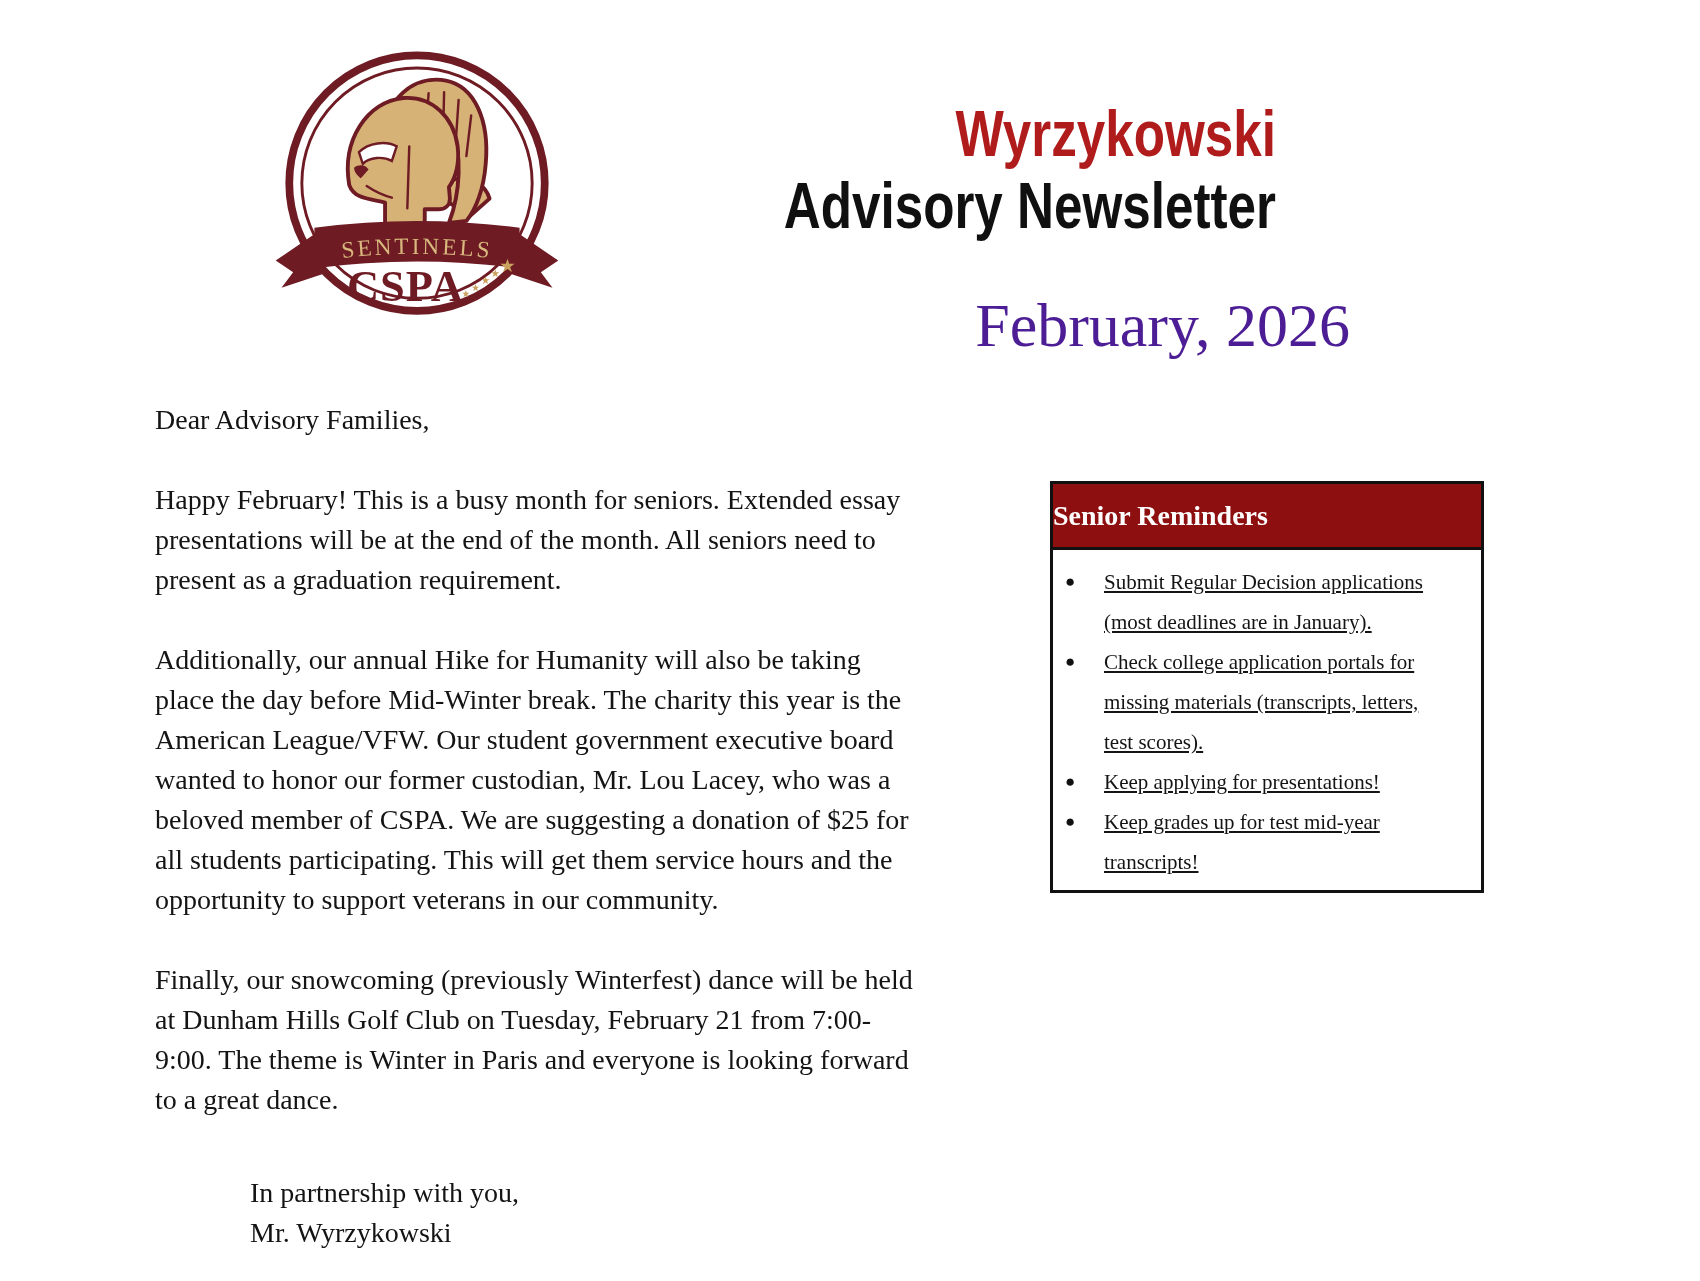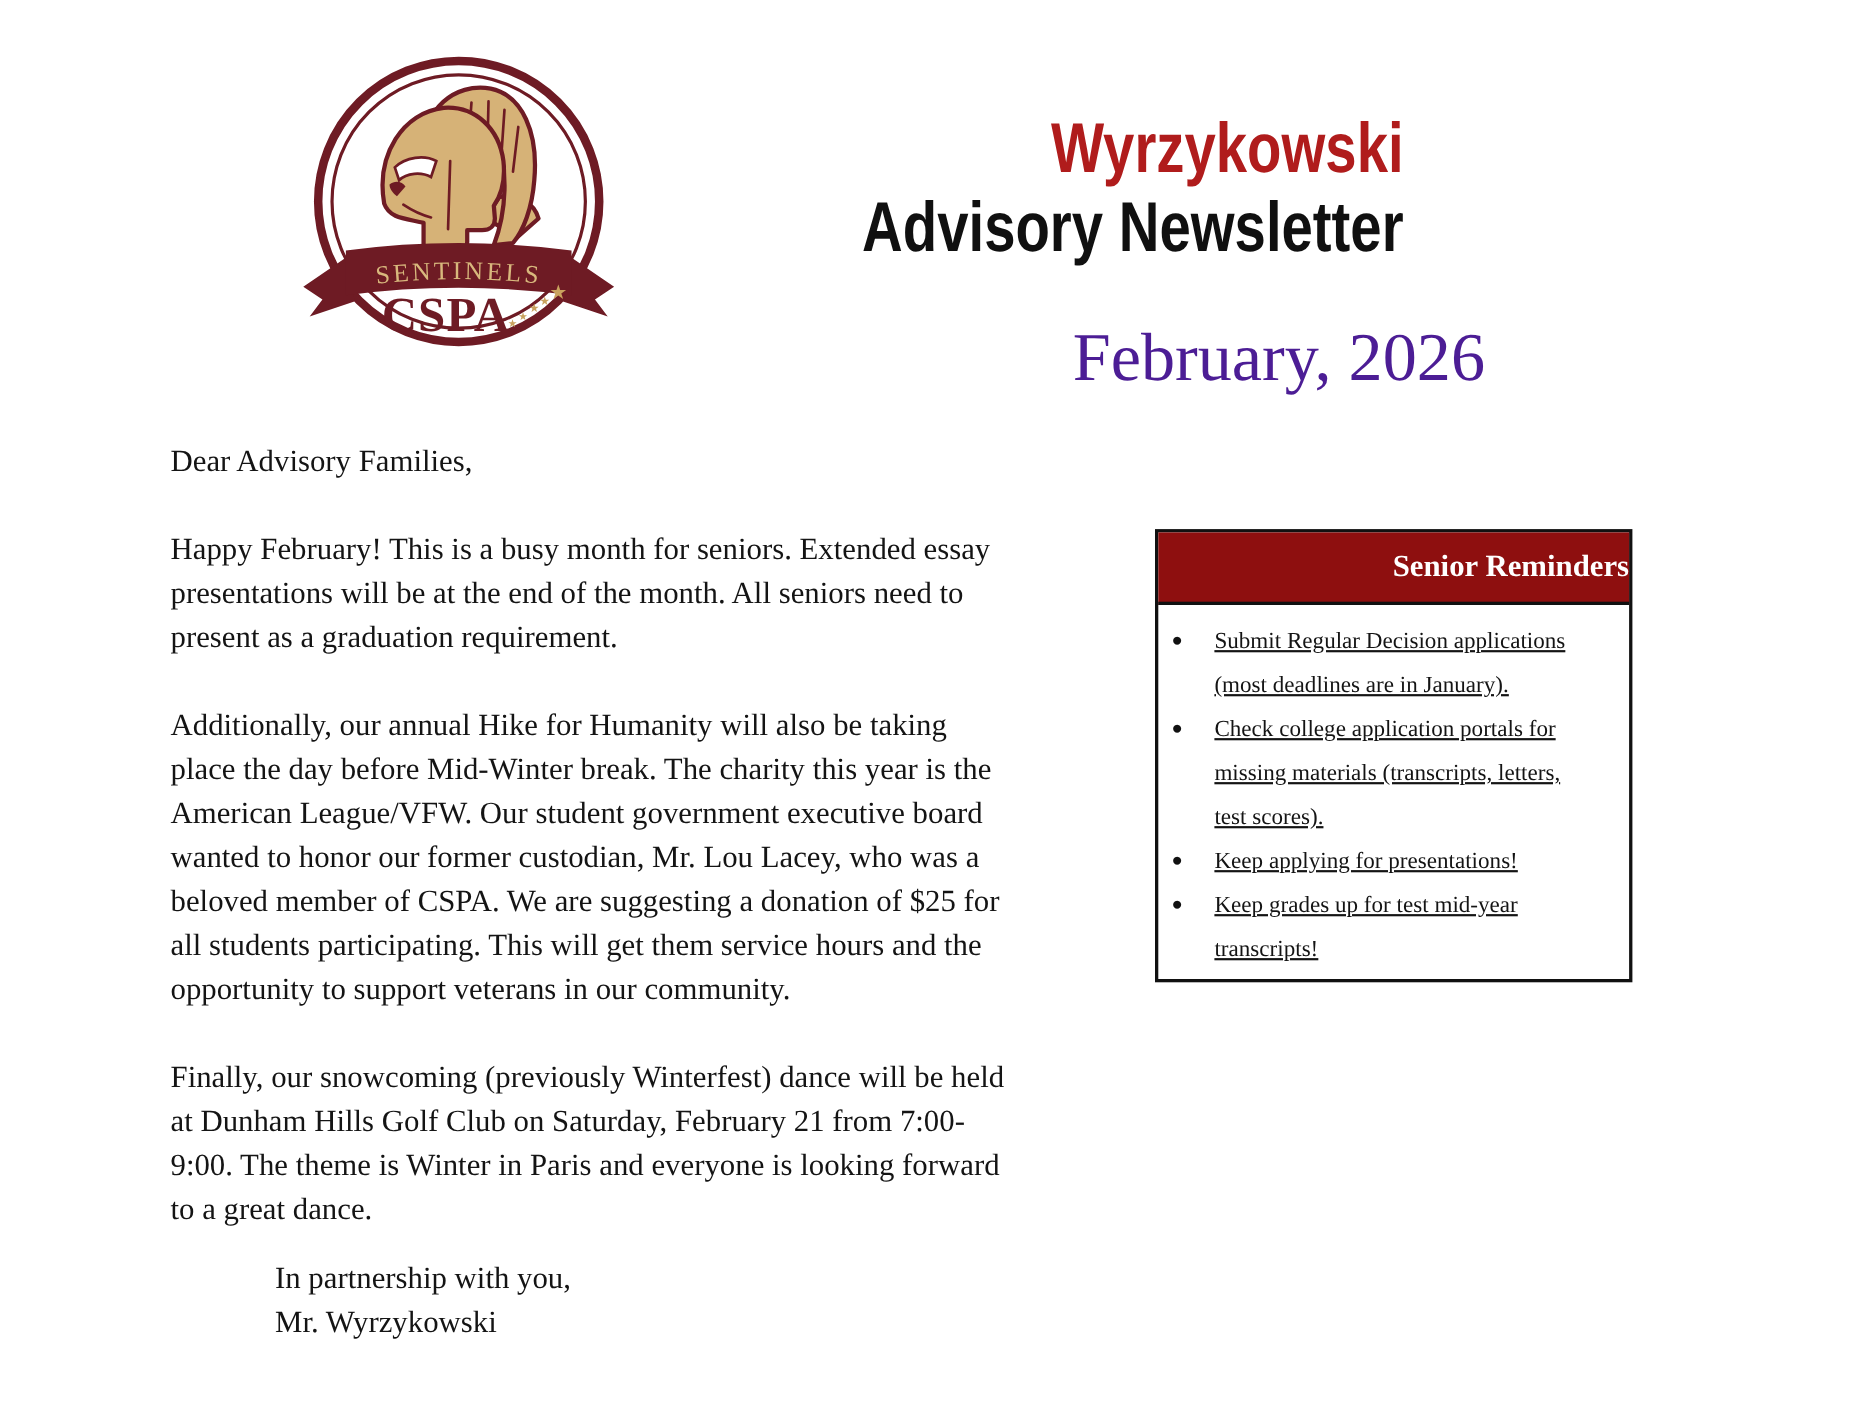--- a/index.html
+++ b/index.html
@@ -42,37 +42,37 @@
     font-size: 62px;
     line-height: 70px;
     margin-top: 48px;
     color: #4c1d95;
   }
 
   
   .letter { position: absolute; left: 155px; top: 400px; width: 900px; font-size: 28px; line-height: 40px; }
   .letter .greeting { white-space: pre; }
   .letter p.para { margin: 40px 0 0 0; white-space: pre; }
-  .letter .closing { margin: 23px 0 0 0; padding-left: 95px; white-space: pre; }
+  .letter .closing { margin: 53px 0 0 0; padding-left: 95px; white-space: pre; }
 
   
   .reminders {
     position: absolute; left: 1050px; top: 481px; width: 434px;
     border: 3px solid #111111;
     box-sizing: border-box;
     background: #ffffff;
   }
   .rem-header {
     background: #8E0F0F;
     color: #ffffff;
     font-weight: bold;
     font-size: 28px;
     height: 63px;
     line-height: 63px;
-    text-align: right;
+    text-align: left;
     border-bottom: 3px solid #111111;
   }
   .rem-list { list-style: none; margin: 0; padding: 12px 4px 8px 0; }
   .rem-list li {
     position: relative;
     padding-left: 51px;
     font-size: 21px;
     line-height: 40px;
     white-space: pre;
     text-decoration: underline;
@@ -142,21 +142,21 @@
 presentations will be at the end of the month. All seniors need to
 present as a graduation requirement.</p>
     <p class="para">Additionally, our annual Hike for Humanity will also be taking
 place the day before Mid-Winter break. The charity this year is the
 American League/VFW. Our student government executive board
 wanted to honor our former custodian, Mr. Lou Lacey, who was a
 beloved member of CSPA. We are suggesting a donation of $25 for
 all students participating. This will get them service hours and the
 opportunity to support veterans in our community.</p>
     <p class="para">Finally, our snowcoming (previously Winterfest) dance will be held
-at Dunham Hills Golf Club on Saturday, February 21 from 7:00-
+at Dunham Hills Golf Club on Tuesday, February 21 from 7:00-
 9:00. The theme is Winter in Paris and everyone is looking forward
 to a great dance.</p>
     <div class="closing">In partnership with you,
 Mr. Wyrzykowski</div>
   </div>
 
   <div class="reminders">
     <div class="rem-header">Senior Reminders</div>
     <ul class="rem-list">
       <li>Submit Regular Decision applications

